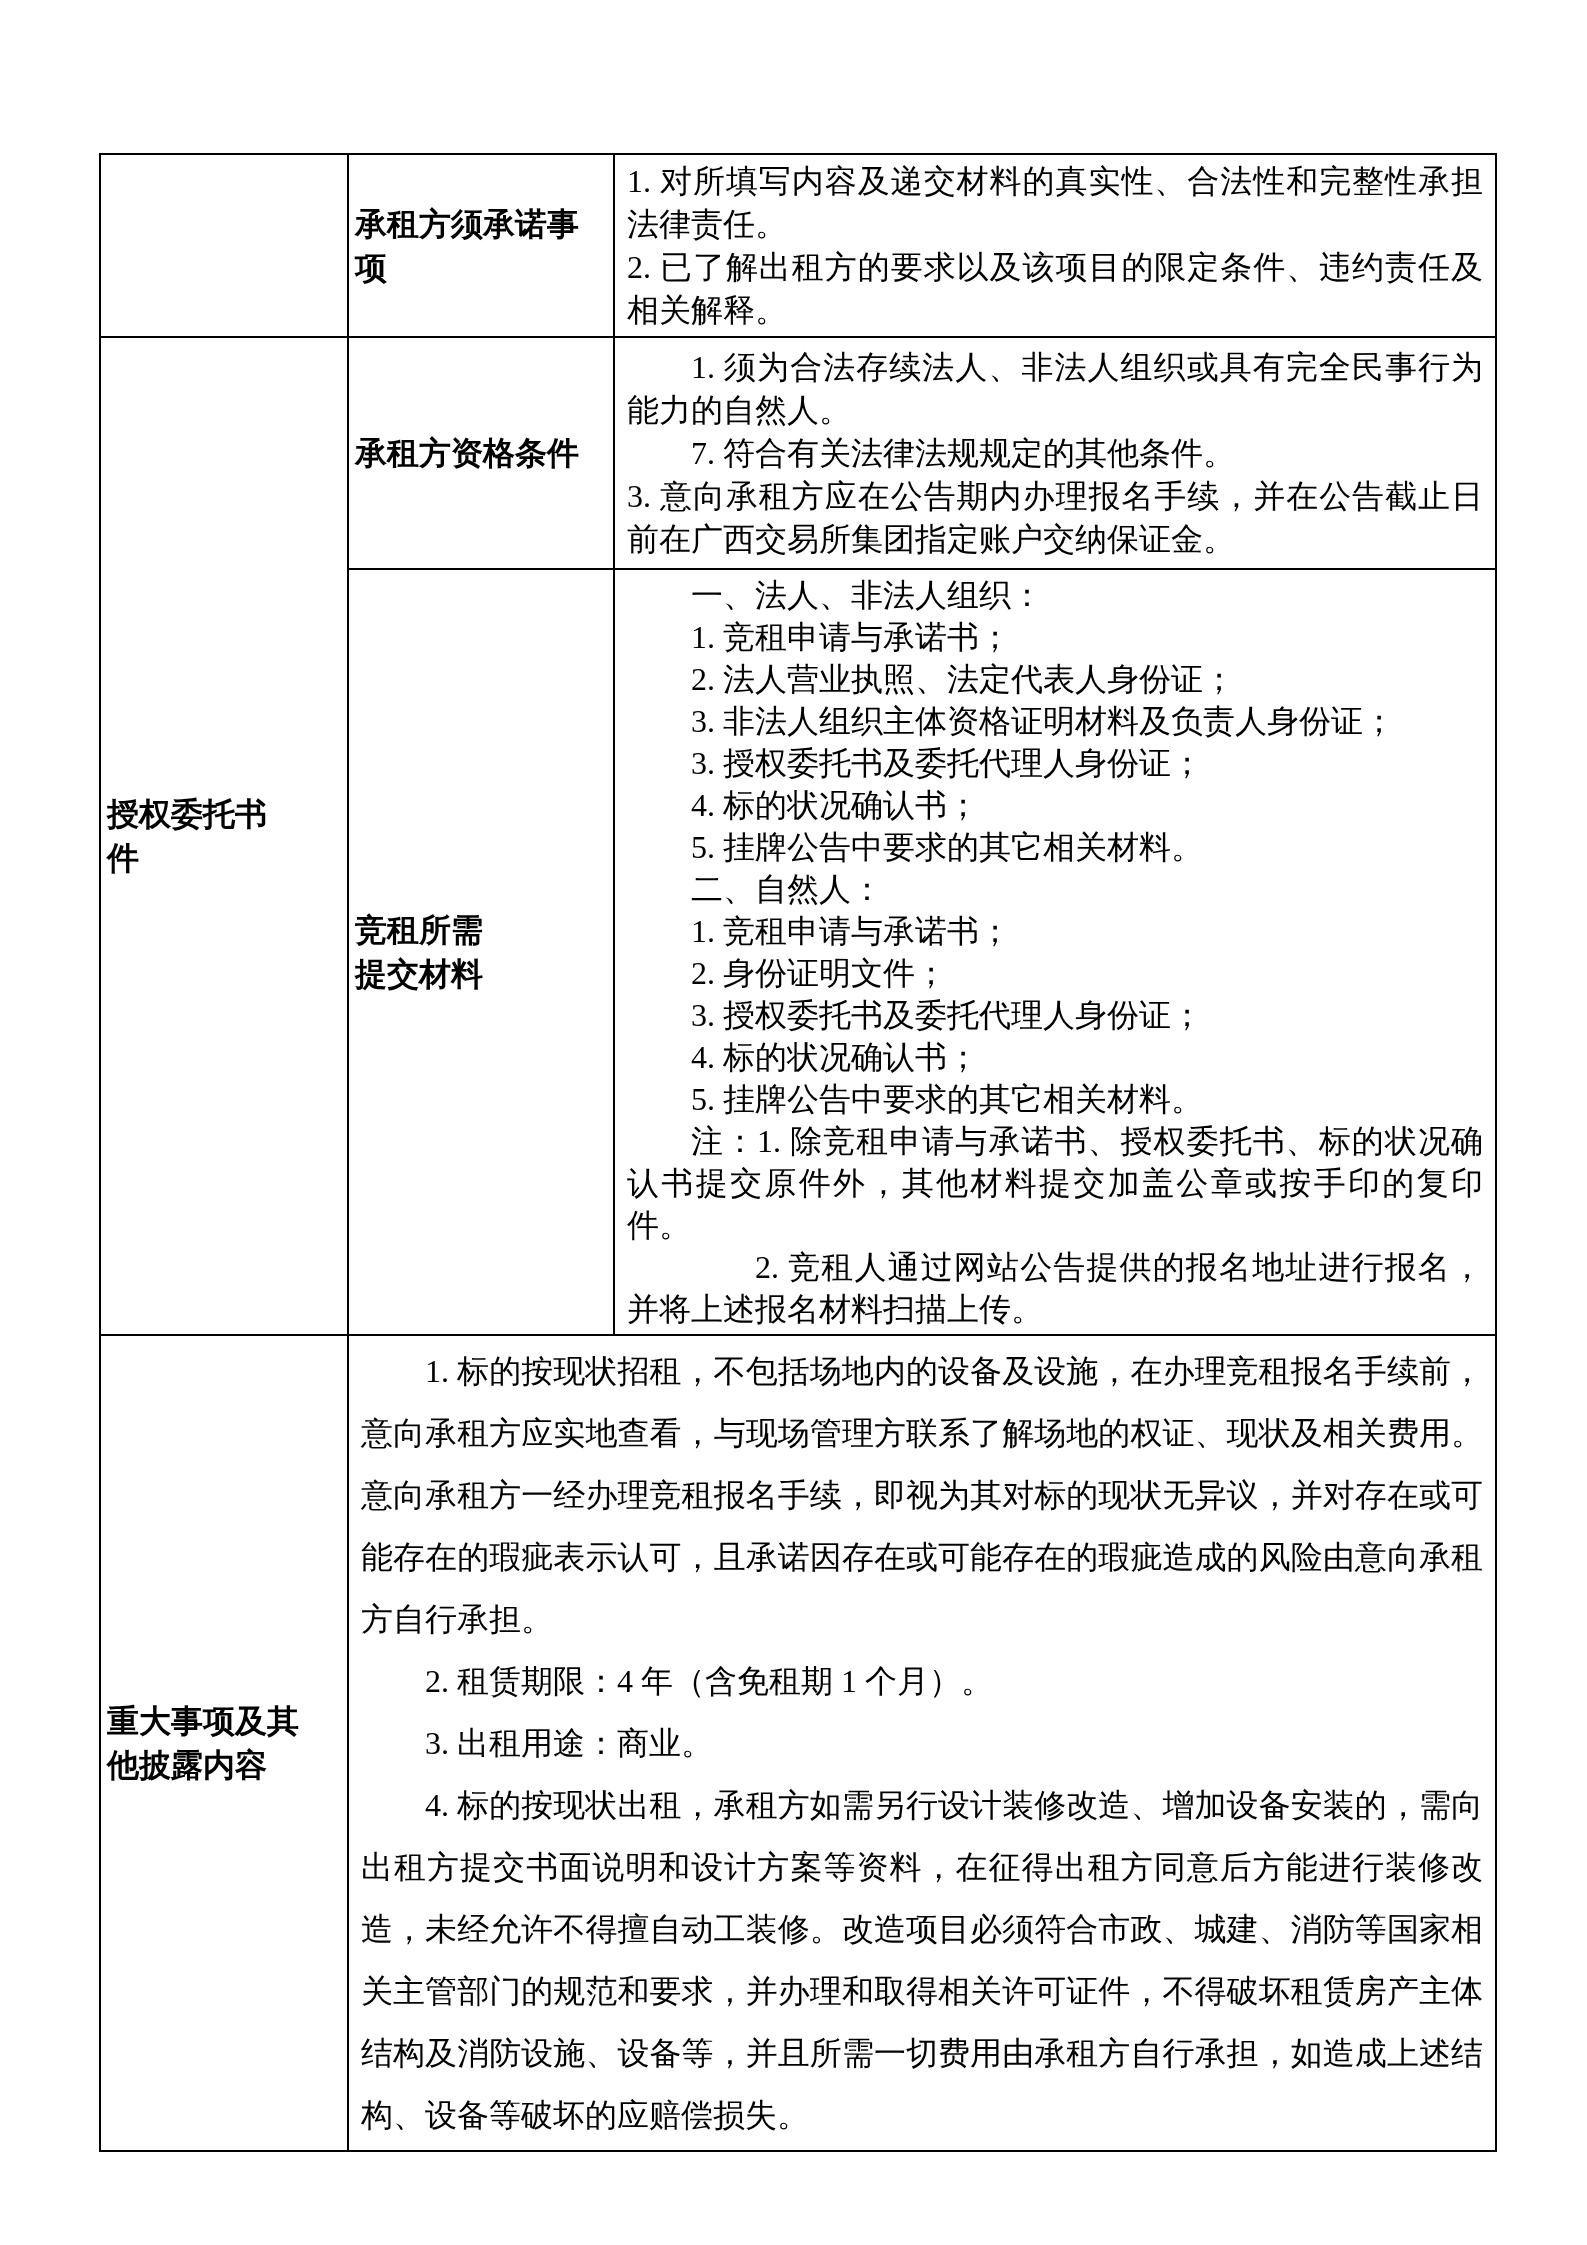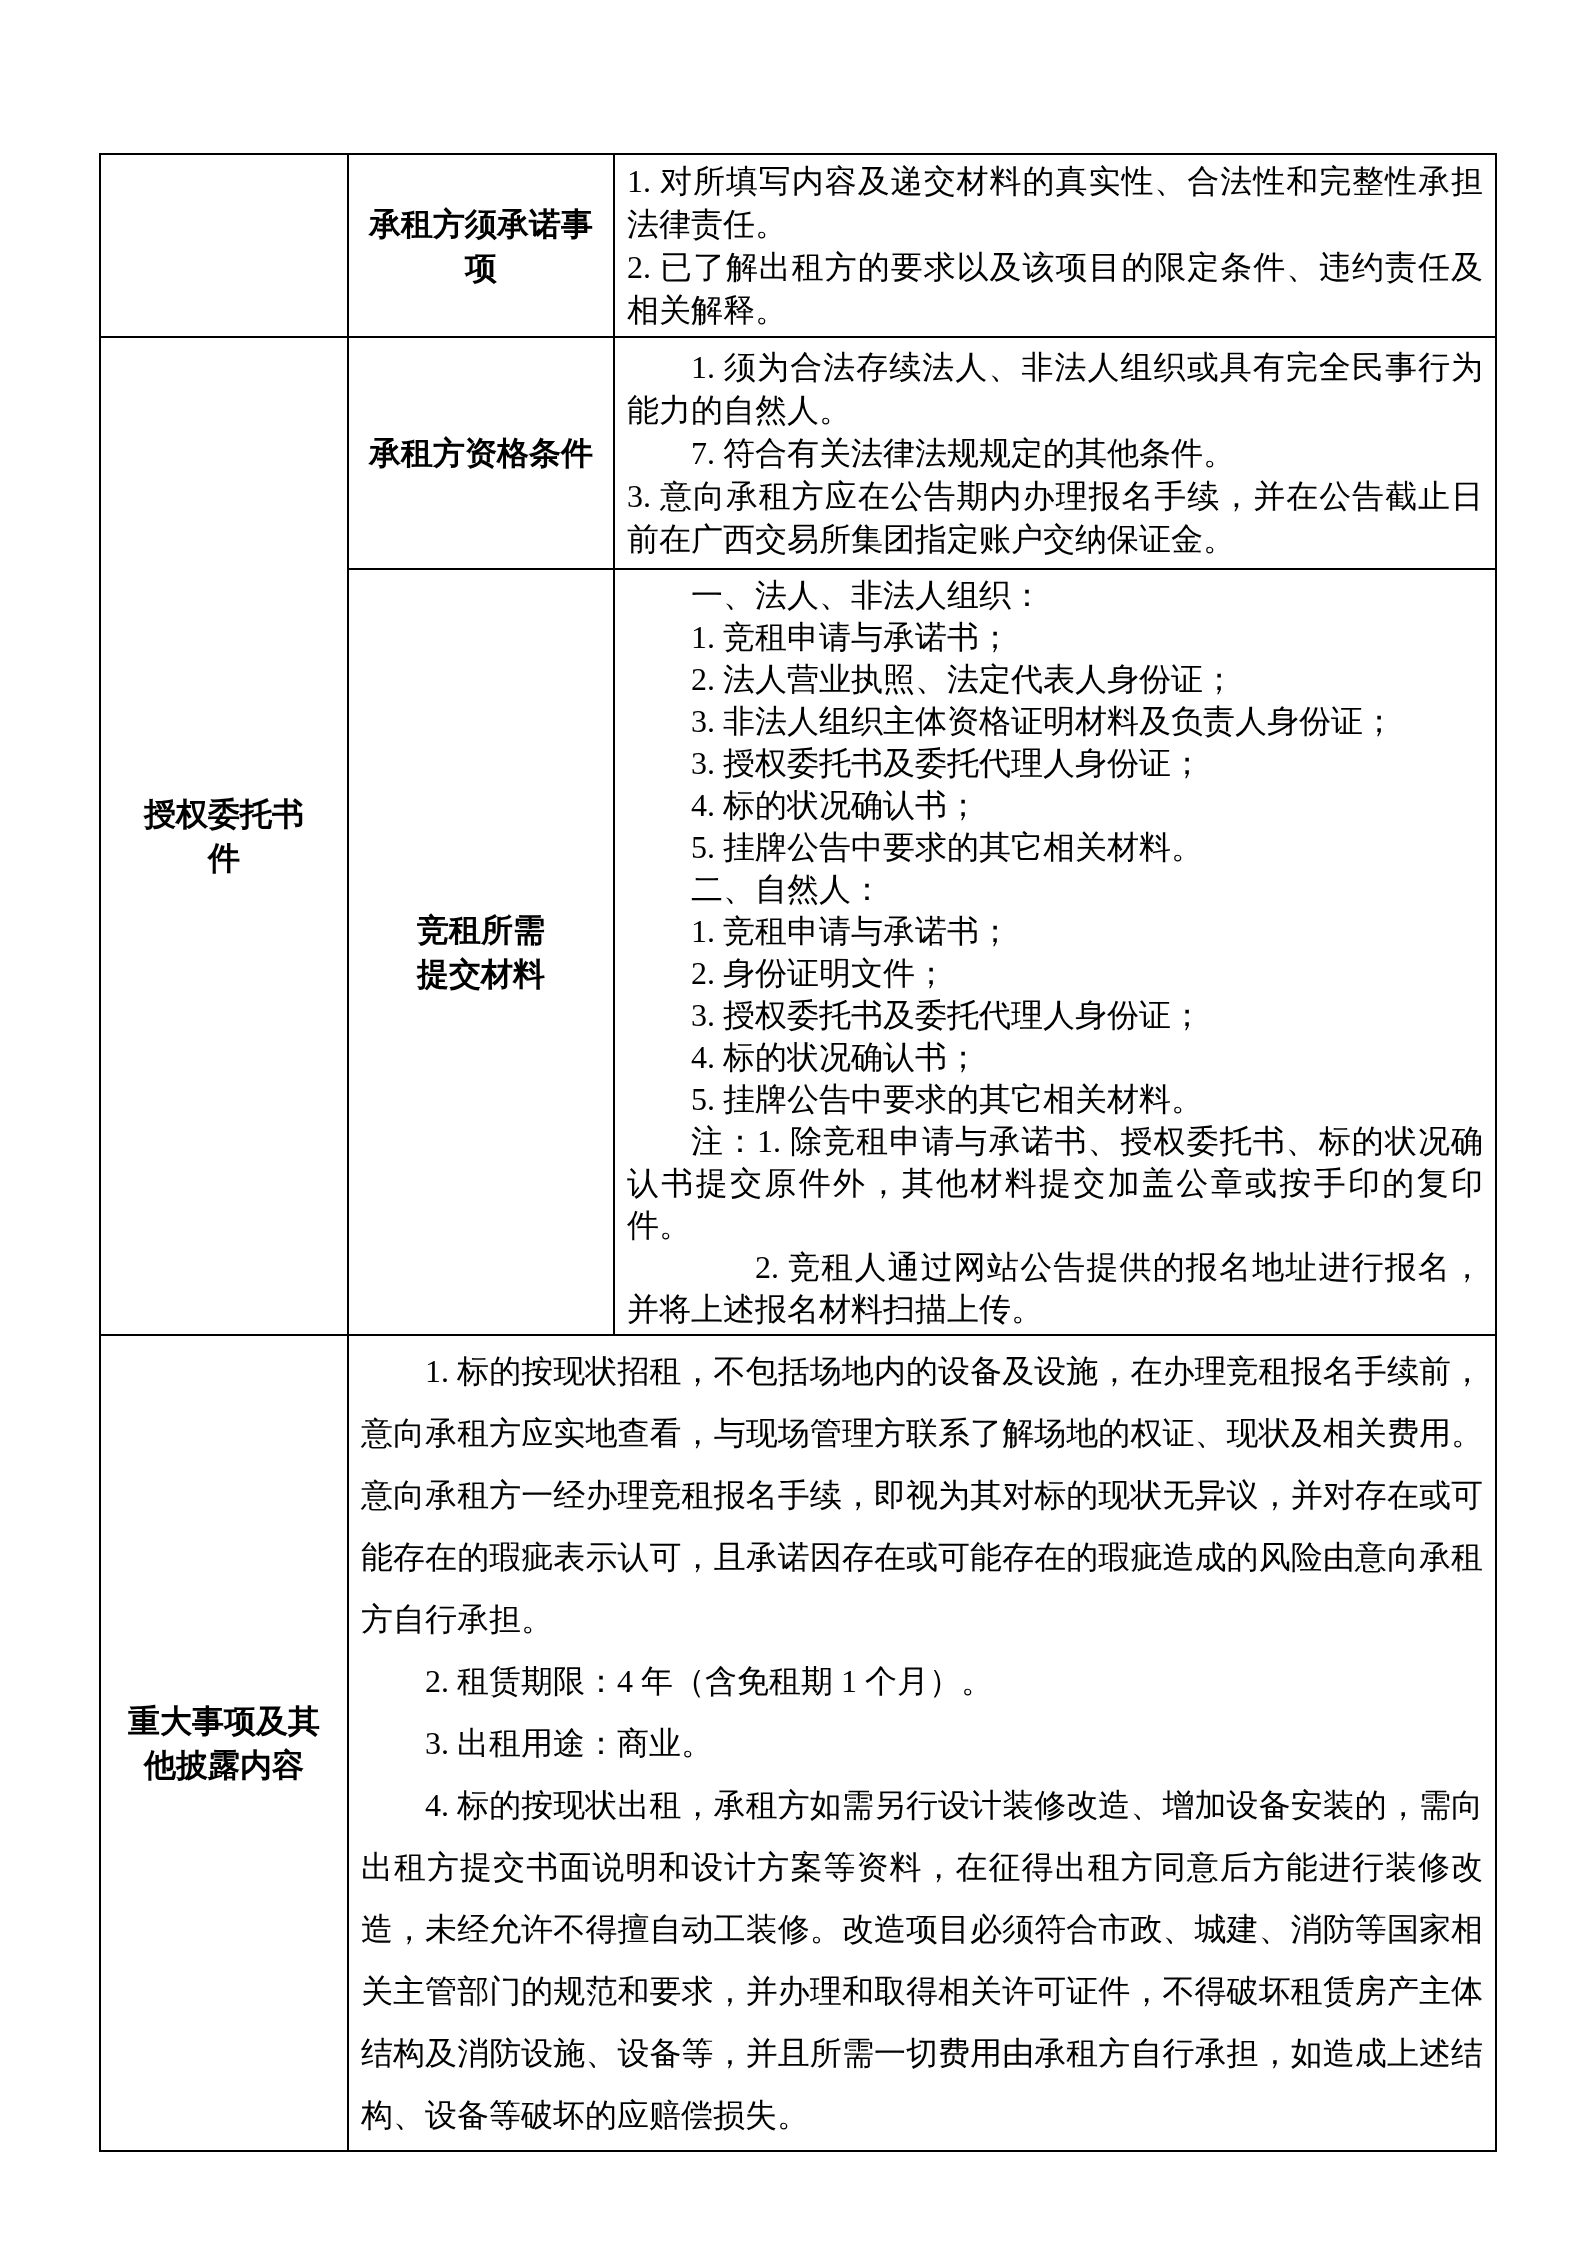--- a/index.html
+++ b/index.html
@@ -19,21 +19,21 @@
     width: 1396px;
     border-collapse: collapse;
     table-layout: fixed;
   }
   table.doc-table td {
     border: 2px solid #000000;
     vertical-align: middle;
     overflow: hidden;
   }
   .header-cell {
-    text-align: center;
+    text-align: left;
     font-weight: bold;
     font-size: 32px;
     line-height: 44px;
     white-space: pre-line;
     padding: 0 6px;
   }
   .content-cell {
     font-size: 32px;
     line-height: 43px;
     padding: 4px 12px;

